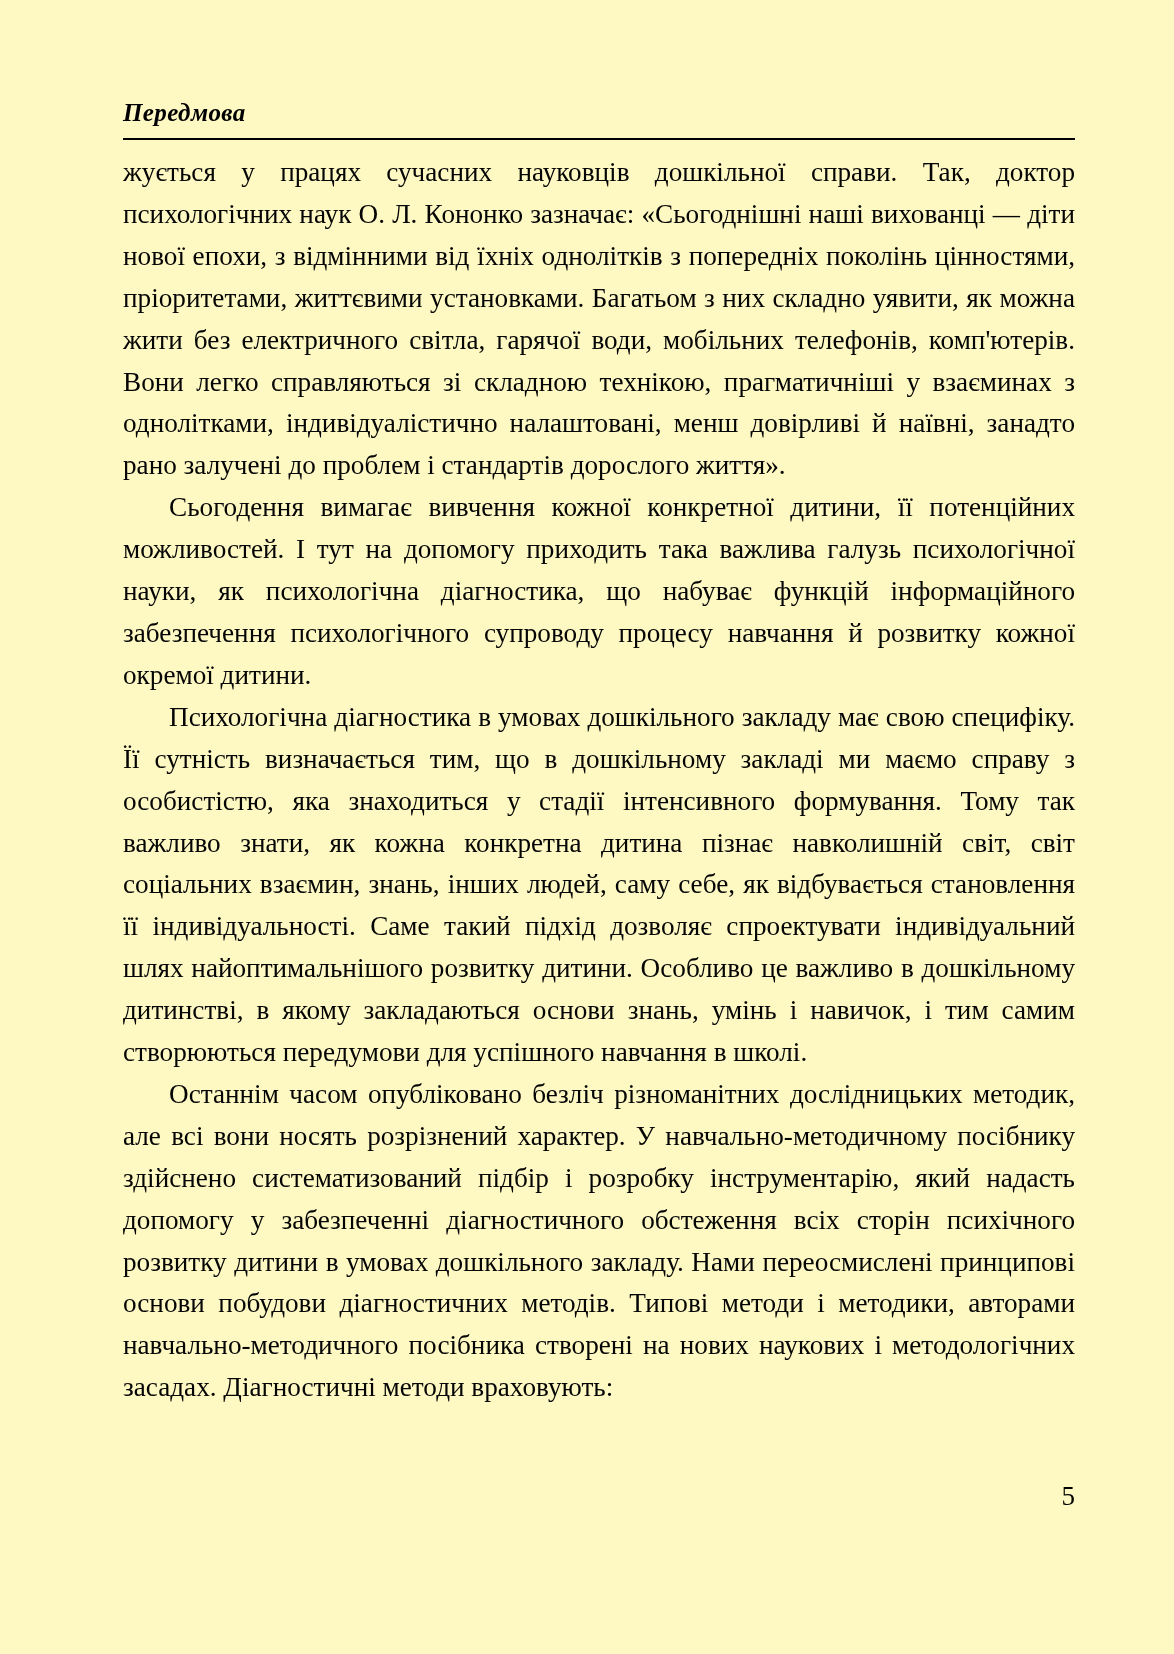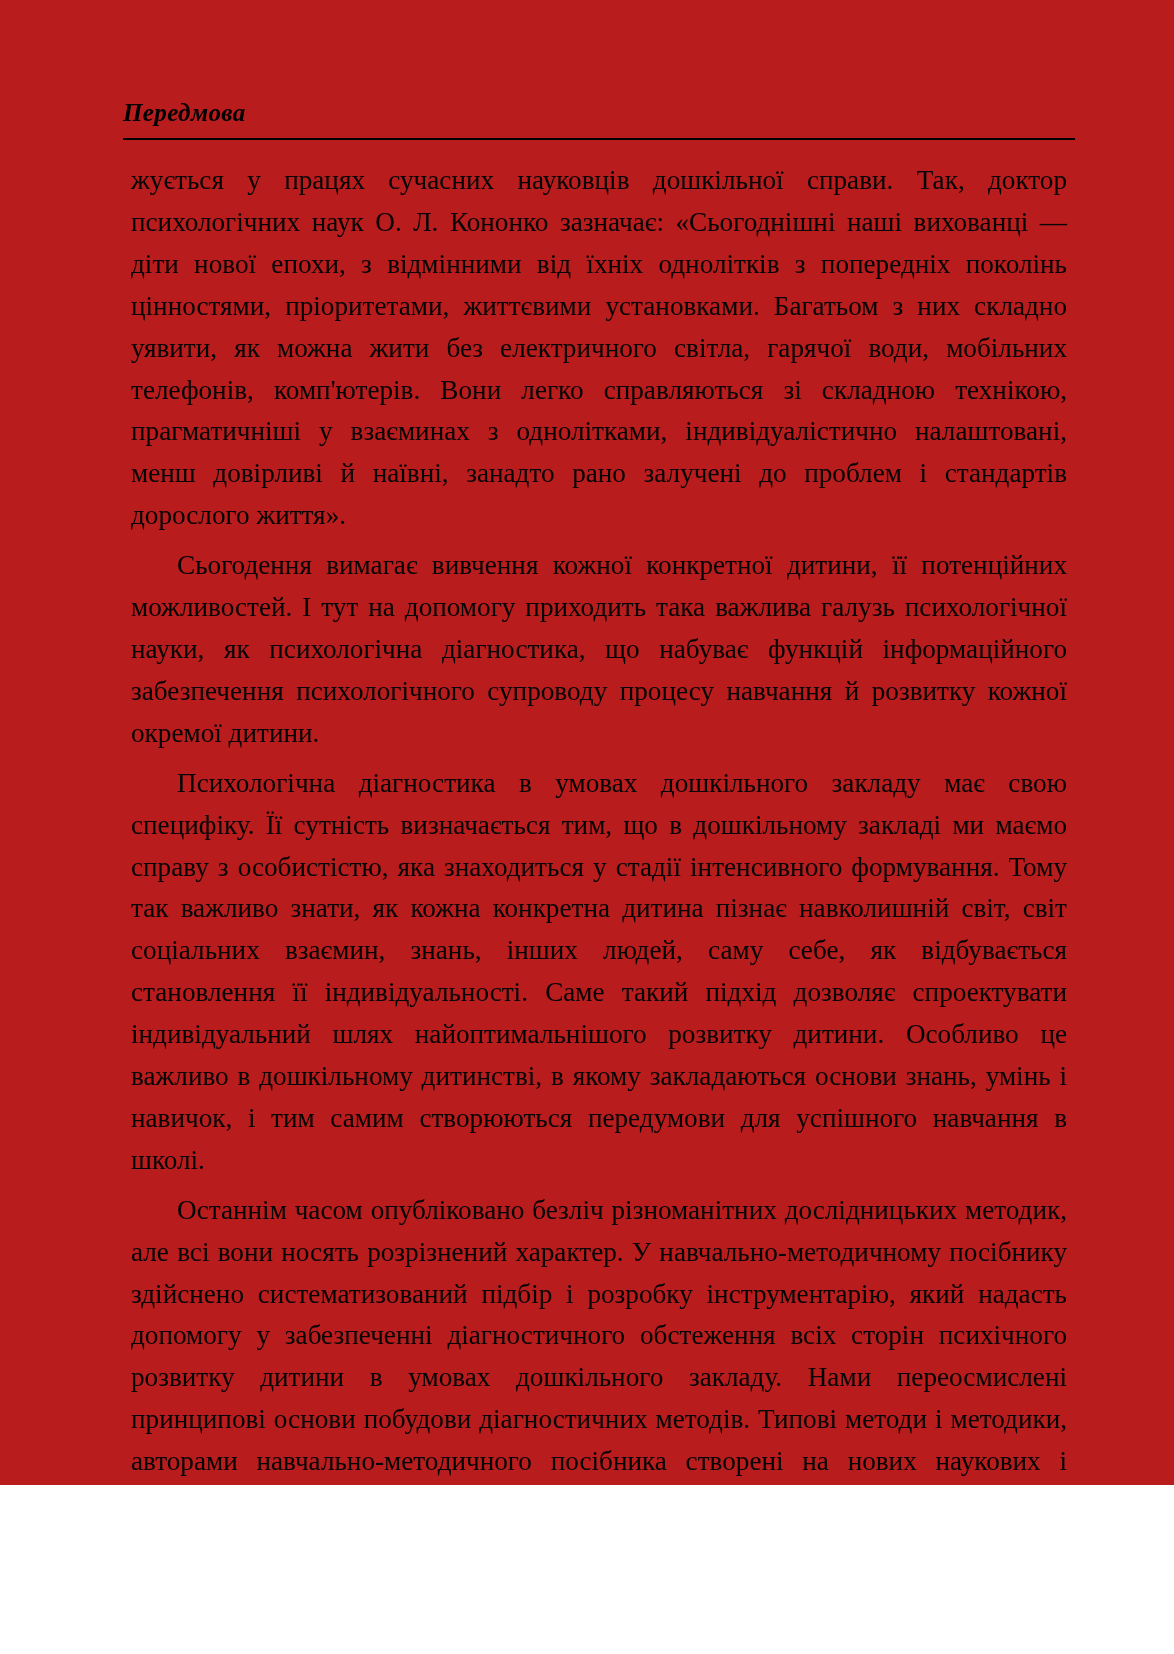--- a/index.html
+++ b/index.html
@@ -3,22 +3,22 @@
 <meta charset="utf-8">
 <style>
   html, body {
     margin: 0;
     padding: 0;
     background: #ffffff;
   }
   .page {
     position: relative;
     width: 1174px;
-    height: 1485px;
-    background: #b91c1c;
+    height: 1654px;
+    background: #fef9c3;
     font-family: "Liberation Serif", "DejaVu Serif", serif;
     color: #050505;
     overflow: hidden;
     box-sizing: border-box;
   }
   .running-head {
     position: absolute;
     left: 123px;
     top: 96px;
     width: 952px;
@@ -37,21 +37,21 @@
     height: 2px;
     background: #000000;
   }
   .body-block {
     position: absolute;
     left: 123px;
     top: 152px;
     width: 952px;
   }
   .para {
-    margin: 8px;
+    margin: 0;
     font-size: 27.2px;
     line-height: 41.9px;
     text-align: justify;
     text-justify: inter-word;
     hyphens: none;
     word-spacing: 0px;
     color: #050505;
     font-family: Liberation Serif, serif;
   }
   .para.indent {

